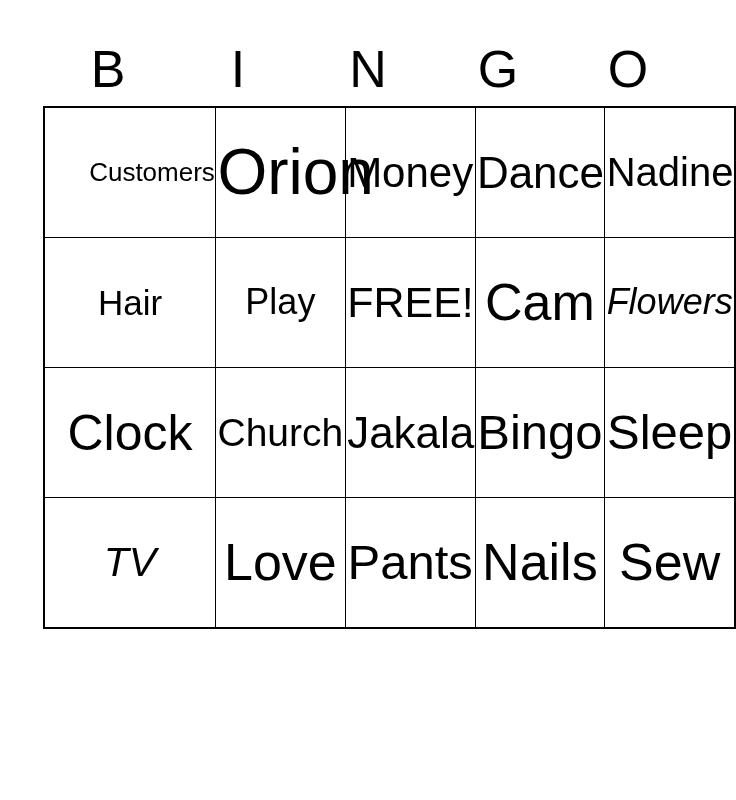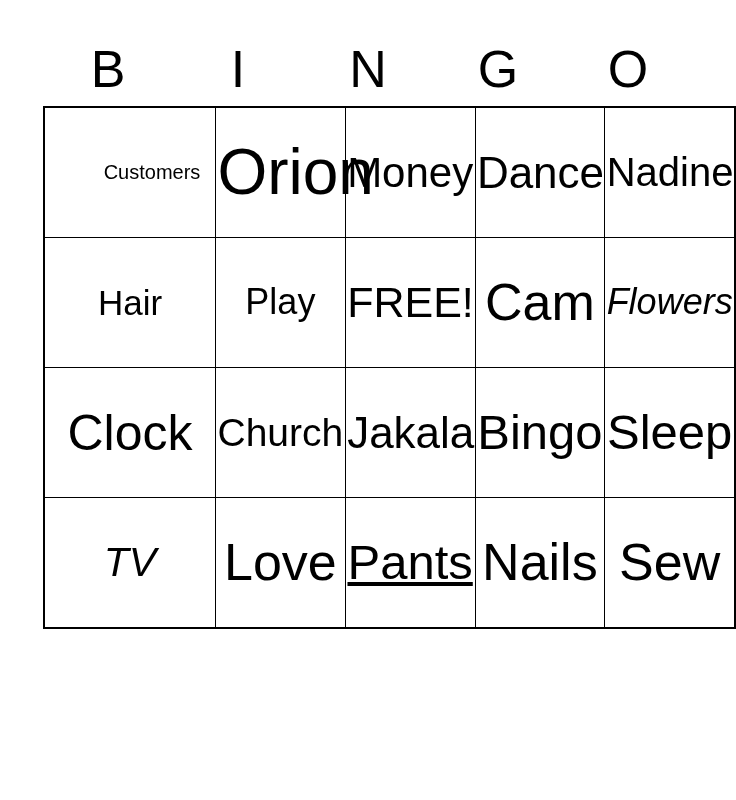--- a/index.html
+++ b/index.html
@@ -67,21 +67,21 @@
     <span class="hletter">I</span>
     <span class="hletter">N</span>
     <span class="hletter">G</span>
     <span class="hletter">O</span>
   </div>
 
   <table class="bingo-grid">
     <tbody>
       <tr>
         <td>
-            <div class="cell-text" style="font-size: 20px; margin-left: 44px;">Customers</div>
+            <div class="cell-text" style="font-size: 26px; margin-left: 44px;">Customers</div>
           </td>
         <td>
             <div class="cell-text" style="font-size: 64px;">Orion</div>
           </td>
         <td>
             <div class="cell-text" style="font-size: 42px;">Money</div>
           </td>
         <td>
             <div class="cell-text" style="font-size: 44px;">Dance</div>
           </td>
@@ -124,21 +124,21 @@
           </td>
       </tr>
       <tr>
         <td>
             <div class="cell-text" style="font-size: 41px; font-style: italic;">TV</div>
           </td>
         <td>
             <div class="cell-text" style="font-size: 52px;">Love</div>
           </td>
         <td>
-            <div class="cell-text" style="font-size: 49px; text-decoration: underline;">Pants</div>
+            <div class="cell-text" style="font-size: 49px;">Pants</div>
           </td>
         <td>
             <div class="cell-text" style="font-size: 52px;">Nails</div>
           </td>
         <td>
             <div class="cell-text" style="font-size: 52px;">Sew</div>
           </td>
       </tr>
     </tbody>
   </table>

